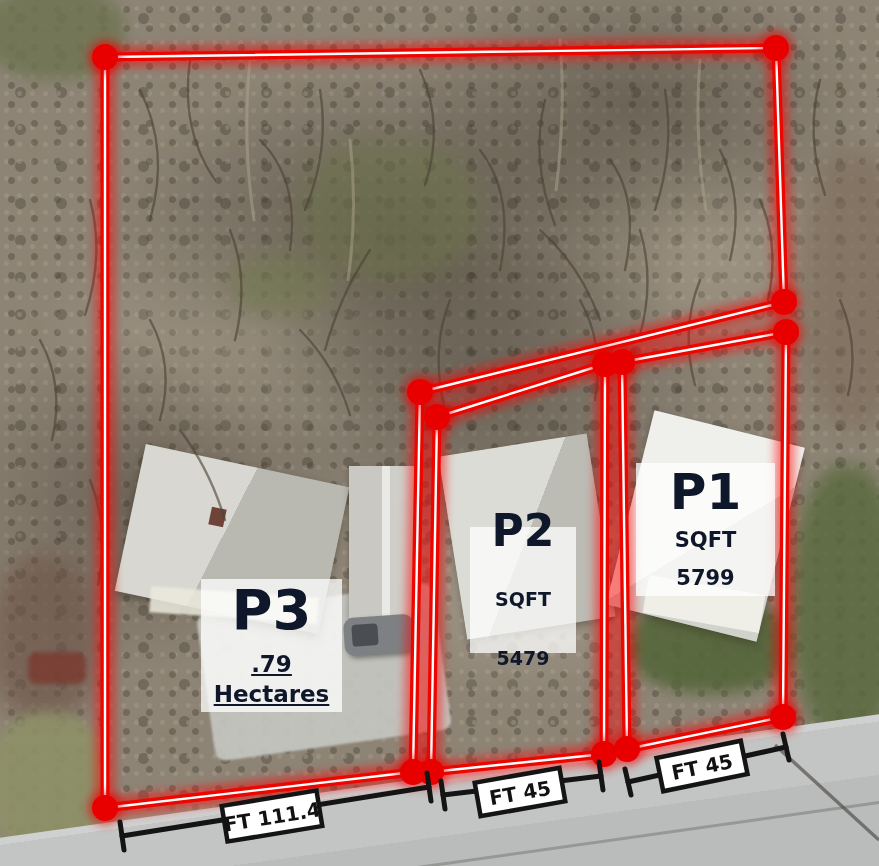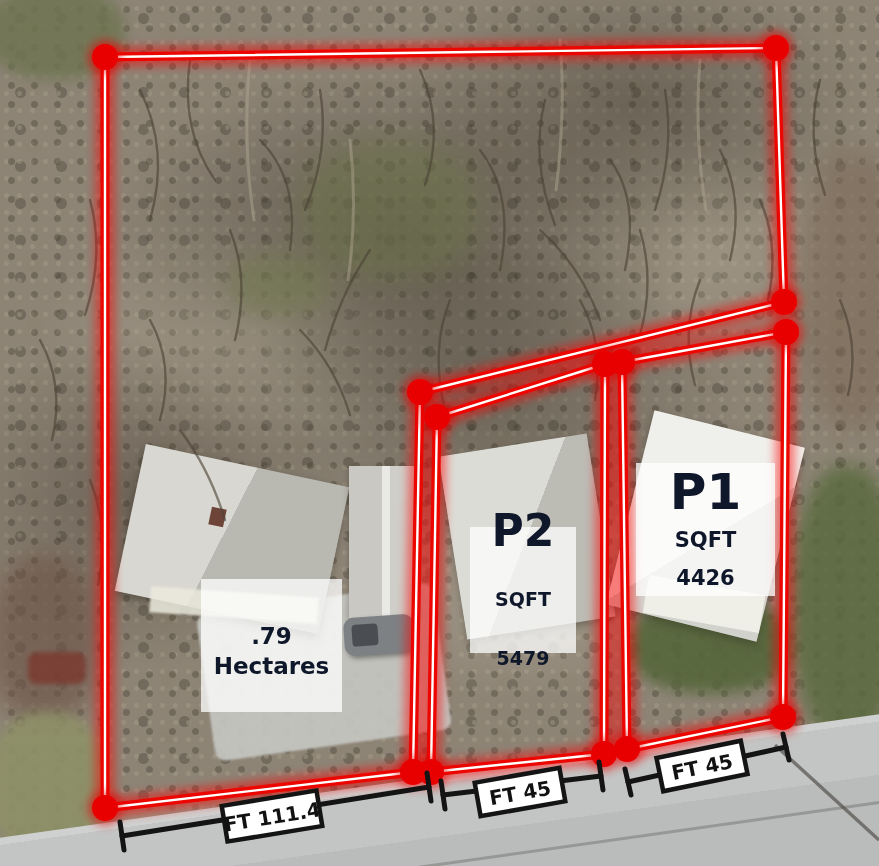--- a/index.html
+++ b/index.html
@@ -42,21 +42,21 @@
   
   .plabel{
     position:absolute;background:rgba(255,255,255,.75);color:#0f172a;
     display:flex;flex-direction:column;align-items:center;justify-content:center;
     text-align:center;font-weight:bold;z-index:6;
   }
   .pid{line-height:1;}
   .parea{line-height:1.3;}
   .plabel-p3{left:201px;top:579px;width:141px;height:133px;}
   .plabel-p3 .pid{font-size:56px;}
-  .plabel-p3 .parea{font-size:23px;margin-top:12px;}
+  .plabel-p3 .parea{font-size:23px;margin-top:12px;text-decoration:underline;}
   .plabel-p2{left:470px;top:527px;width:106px;height:126px;gap:24px;}
   .plabel-p2 .pid{font-size:44px;}
   .plabel-p2 .parea{font-size:19px;margin-top:10px;}
   .plabel-p1{left:636px;top:463px;width:139px;height:133px;}
   .plabel-p1 .pid{font-size:50px;}
   .plabel-p1 .parea{font-size:21px;margin-top:10px;}
   .watermark{
     position:absolute;left:252px;top:789px;z-index:4;white-space:nowrap;
     font-size:20px;font-weight:600;letter-spacing:1px;color:rgba(242,242,242,.55);
   }
@@ -214,27 +214,28 @@
       <rect x="477" y="775" width="86" height="34" fill="#ffffff" stroke="#141414" stroke-width="4.5"></rect>
       <text class="measure-text" x="520" y="800" font-size="20" text-anchor="middle">FT 45</text>
     </g>
     <g transform="rotate(-11.5 702 766)">
       <rect x="659" y="749" width="86" height="34" fill="#ffffff" stroke="#141414" stroke-width="4.5"></rect>
       <text class="measure-text" x="702" y="774" font-size="20" text-anchor="middle">FT 45</text>
     </g>
   </svg>
 
   <div class="plabel plabel-p3">
+    <div class="pid">P3</div>
     <div class="parea">.79 Hectares</div>
   </div>
   <div class="plabel plabel-p2">
     <div class="pid">P2</div>
     <div class="parea">SQFT</div>
     <div class="parea">5479</div>
   </div>
   <div class="plabel plabel-p1">
     <div class="pid">P1</div>
     <div class="parea">SQFT</div>
-    <div class="parea">4426</div>
+    <div class="parea">5799</div>
   </div>
 
 
 </div>
 
 </body></html>

